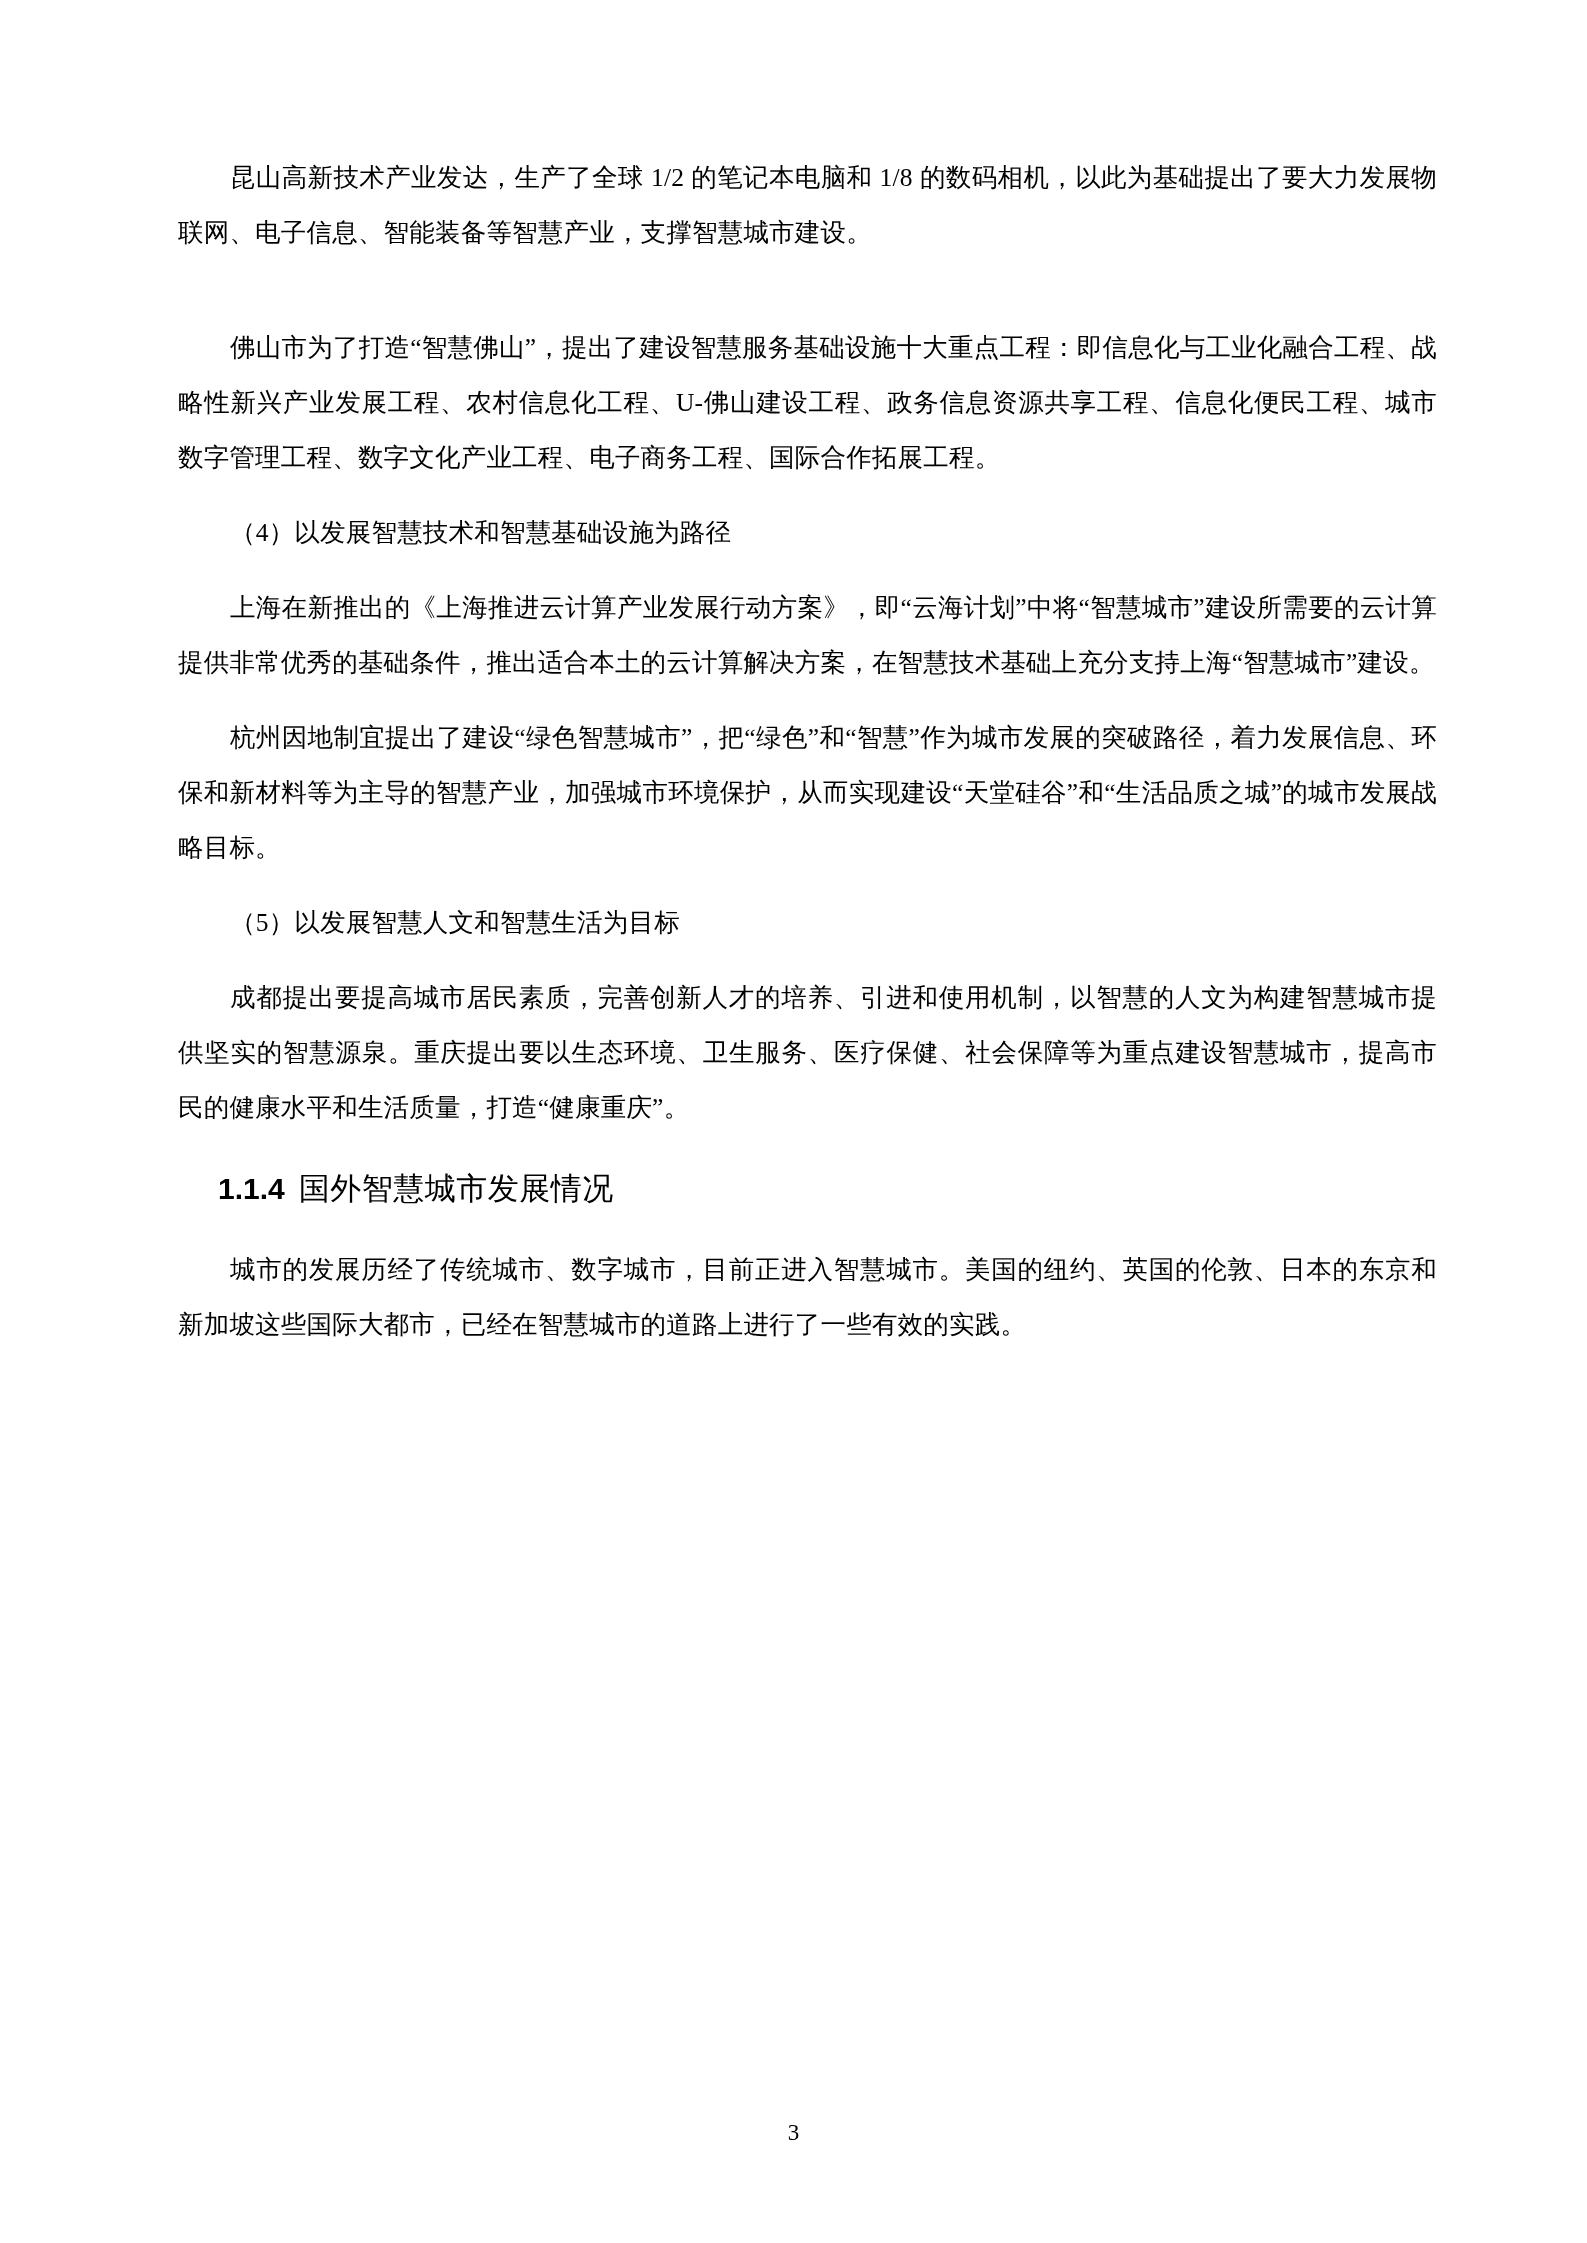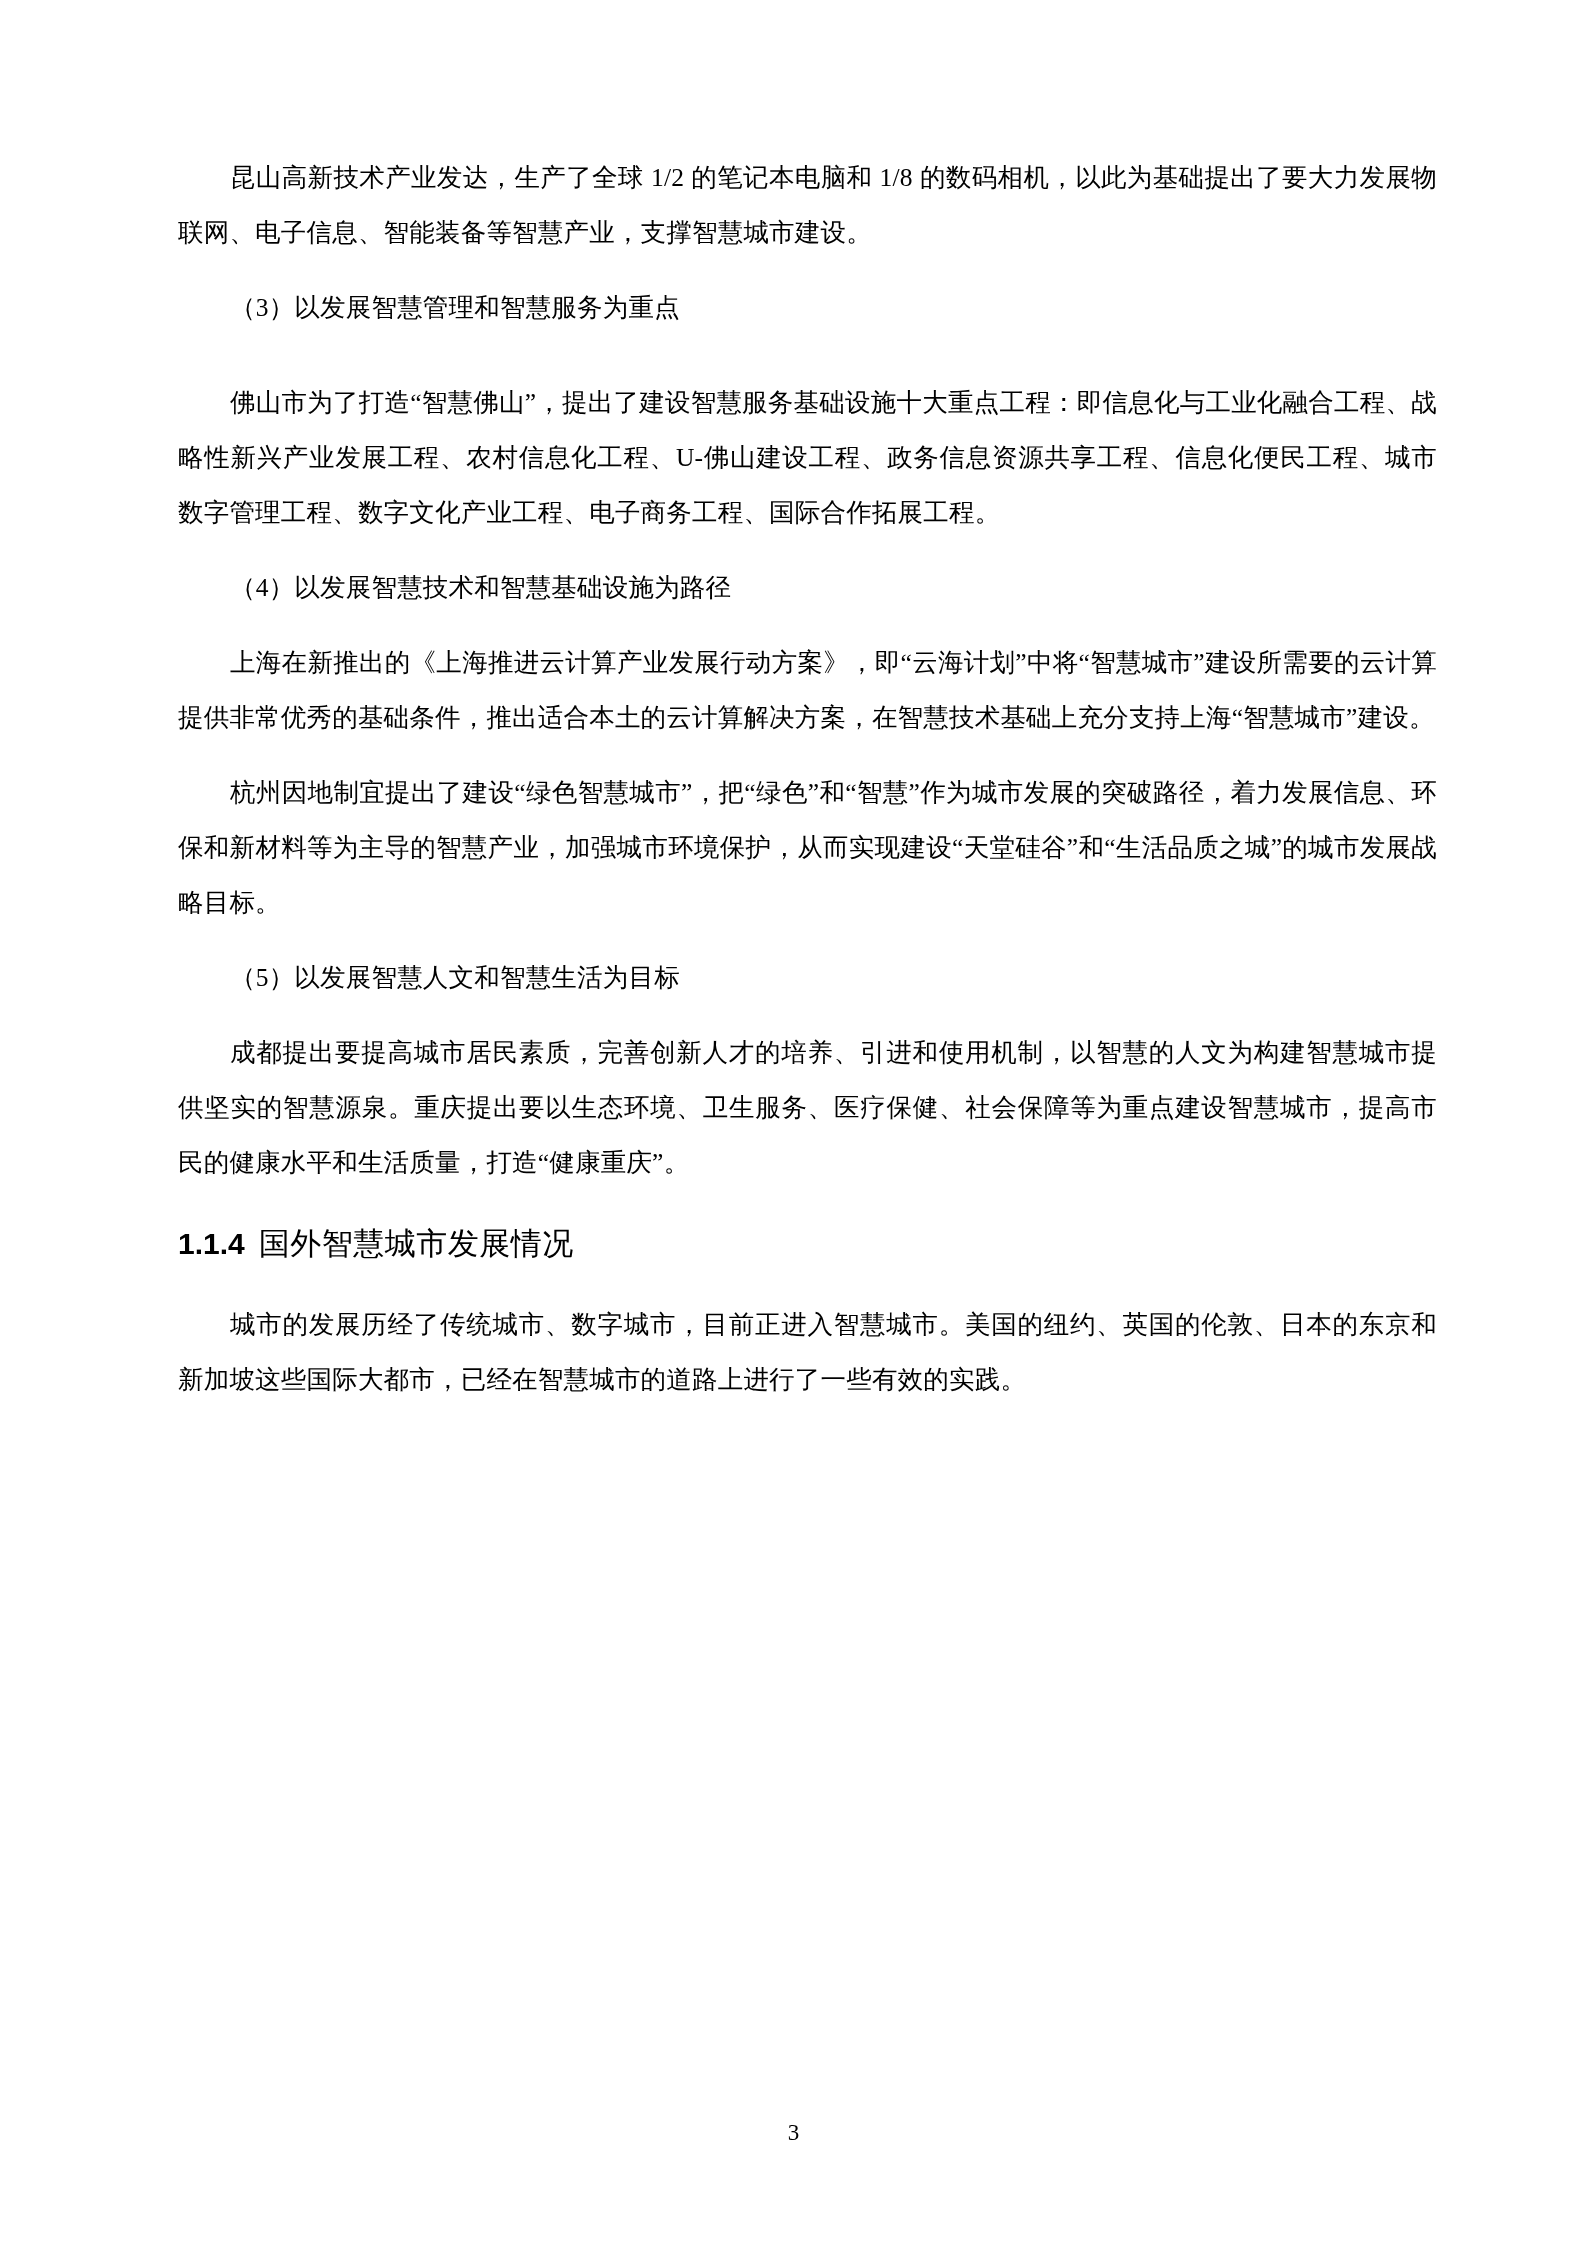--- a/index.html
+++ b/index.html
@@ -57,20 +57,21 @@
     font-weight: normal;
     text-indent: 0;
     letter-spacing: 0.5px;
     font-family: "Liberation Serif", "DejaVu Serif", serif;
   }
   h2.section-heading .num {
     font-family: "Liberation Sans", "DejaVu Sans", sans-serif;
     font-weight: bold;
     font-size: 30px;
     letter-spacing: 0px;
+    margin-left: 40px;
   }
   h2.section-heading .cjk {
     padding-left: 14px;
   }
 
   
   .gap-sm { height: 20px; }
   .gap-md { height: 26px; }
 
   
@@ -89,21 +90,20 @@
 <body>
 
 <div class="page">
 
   <div class="content">
 
     <p class="body">昆山高新技术产业发达，生产了全球 1/2 的笔记本电脑和 1/8 的数码相机，以此为基础提出了要大力发展物联网、电子信息、智能装备等智慧产业，支撑智慧城市建设。</p>
 
     <div class="gap-sm"></div>
 
-    <p class="body item">（3）以发展智慧管理和智慧服务为重点</p>
 
     <div class="gap-sm"></div>
 
 
     <div class="gap-sm"></div>
 
     <p class="body">佛山市为了打造“智慧佛山”，提出了建设智慧服务基础设施十大重点工程：即信息化与工业化融合工程、战略性新兴产业发展工程、农村信息化工程、U-佛山建设工程、政务信息资源共享工程、信息化便民工程、城市数字管理工程、数字文化产业工程、电子商务工程、国际合作拓展工程。</p>
 
     <div class="gap-sm"></div>
 

